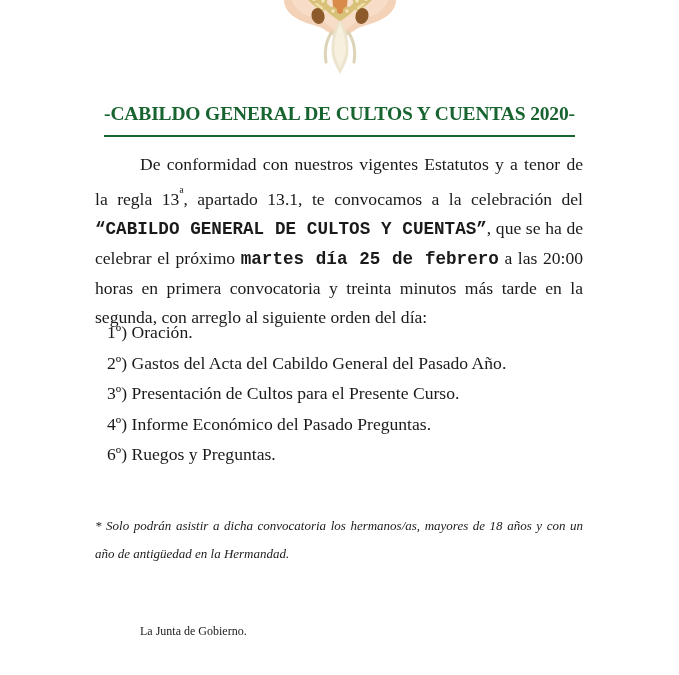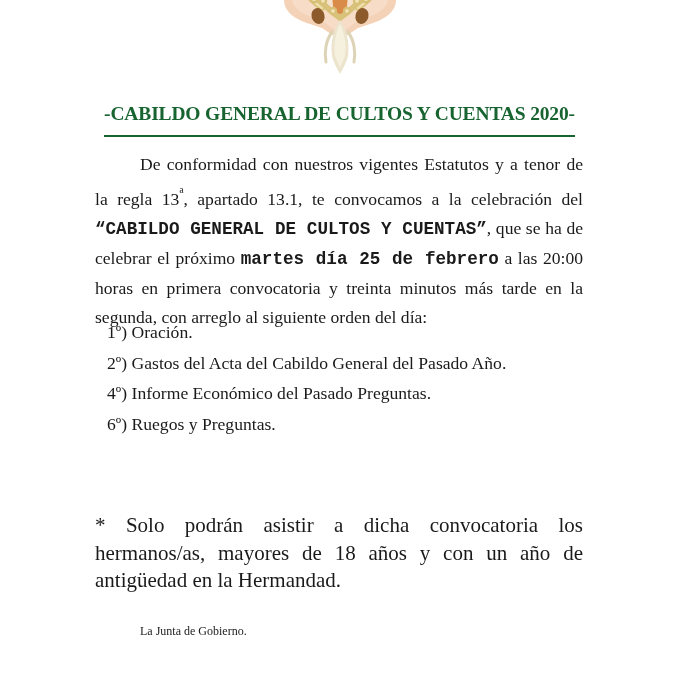--- a/index.html
+++ b/index.html
@@ -85,21 +85,22 @@
     line-height: 30.5px;
     white-space: nowrap;
   }
 
   
   .note {
     position: absolute;
     left: 95px;
     top: 512px;
     width: 488px;
-    font-size: 21px;
+    font-style: italic;
+    font-size: 13px;
     line-height: 27.5px;
     text-align: justify;
     text-justify: inter-word;
     margin: 0;
   }
 
   
   .signature {
     position: absolute;
     left: 140px;
@@ -220,20 +221,21 @@
     <span class="tx">-CABILDO GENERAL DE CULTOS Y CUENTAS 2020-</span>
   </h1>
 
   <div class="body-block">
     <p class="para indent"><span>De conformidad con nuestros vigentes Estatutos y a tenor de la regla 13</span><sup>ª</sup><span>, apartado 13.1, te convocamos a la celebración del </span><b>“CABILDO GENERAL DE CULTOS Y CUENTAS”</b><span>, que se ha de celebrar el próximo </span><b>martes día 25 de febrero</b><span> a las 20:00 horas en primera convocatoria y treinta minutos más tarde en la segunda, con arreglo al siguiente orden del día:</span></p>
   </div>
 
   <ol class="agenda">
     <li><span>1º)</span> <span>Oración.</span></li>
     <li><span>2º)</span> <span>Gastos del Acta del Cabildo General del Pasado Año.</span></li>
+    <li><span>3º)</span> <span>Presentación de Cultos para el Presente Curso.</span></li>
     <li><span>4º)</span> <span>Informe Económico del Pasado Preguntas.</span></li>
     <li><span>6º)</span> <span>Ruegos y Preguntas.</span></li>
   </ol>
 
   <p class="note">* Solo podrán asistir a dicha convocatoria los hermanos/as, mayores de 18 años y con un año de antigüedad en la Hermandad.</p>
 
   <div class="signature">La Junta de Gobierno.</div>
 
 </div>
 

